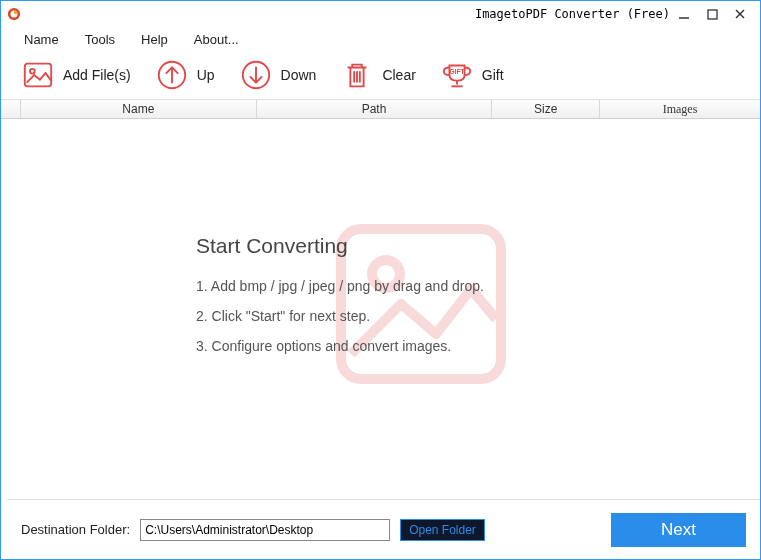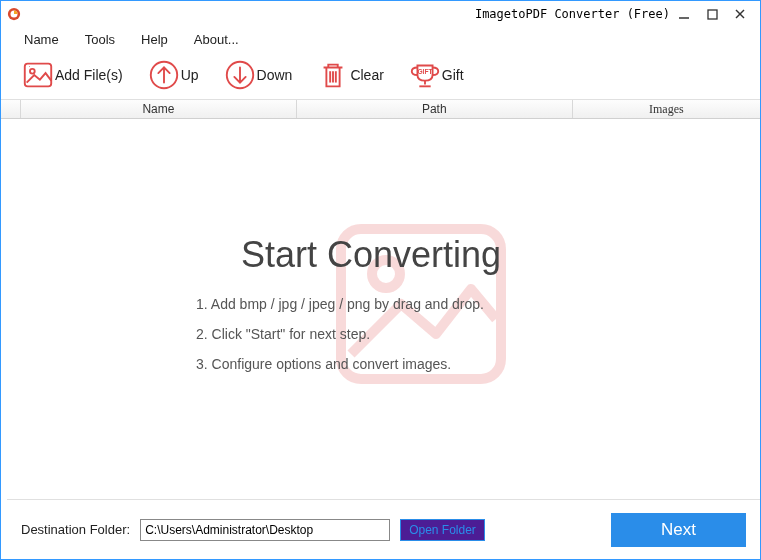--- a/index.html
+++ b/index.html
@@ -7,42 +7,42 @@
   
   .titlebar { height: 26px; background: #fff; display: flex; align-items: center; padding: 0 6px; }
   .titlebar .app-icon { width: 14px; height: 14px; margin-right: 4px; }
   .titlebar .title { font-family: "SimSun", monospace; font-size: 12px; color: #000000; flex: 1; text-align: right; }
   .titlebar .win-btn { width: 28px; height: 26px; display: flex; align-items: center; justify-content: center; color: #333; font-size: 14px; cursor: pointer; }
   
   .menubar { height: 24px; display: flex; align-items: center; padding: 0 10px; font-size: 13px; color: #222; }
   .menubar .menu-item { padding: 0 13px; cursor: pointer; }
   
   .toolbar { height: 48px; display: flex; align-items: center; padding: 0 10px; gap: 4px; }
-  .tool-btn { display: flex; align-items: center; height: 40px; padding: 0 10px; cursor: pointer; gap: 0; }
+  .tool-btn { display: flex; align-items: center; height: 40px; padding: 0 10px; cursor: pointer; gap: 8px; }
   .tool-icon { width: 34px; height: 34px; flex-shrink: 0; }
   .tool-label { font-size: 14px; color: #222; }
   
   .table-header { height: 20px; display: flex; border-top: 1px solid #e0e0e0; border-bottom: 1px solid #d0d0d0; background: linear-gradient(#fdfdfd, #f0f0f0); font-family: "SimSun", monospace; font-size: 12px; color: #333; }
   .th { border-right: 1px solid #d8d8d8; display: flex; align-items: center; justify-content: center; }
   .th-chk { width: 20px; }
   .th-name { flex: 2.2; }
   .th-path { flex: 2.2; }
   .th-size { flex: 1; }
   .th-images { flex: 1.5; border-right: none; font-family: Liberation Serif, serif; }
   
   .content-area { position: relative; height: 372px; background: #fff; }
   .watermark { position: absolute; left: 330px; top: 100px; opacity: 0.20; }
   .instructions { position: absolute; left: 195px; top: 115px; color: #333; }
-  .instructions h2 { font-size: 36px; font-weight: 400; color: #444; margin-bottom: 20px; margin-left: 45px; }
+  .instructions h2 { font-size: 21px; font-weight: 400; color: #444; margin-bottom: 20px; }
   .instructions p { font-size: 14px; color: #555; margin-bottom: 14px; }
   
   .bottom-bar { position: absolute; bottom: 0; left: 6px; right: 0; height: 60px; border-top: 1px solid #e0e0e0; display: flex; align-items: center; padding: 0 14px; gap: 10px; }
   .dest-label { font-size: 13px; color: #222; }
   .dest-input { width: 250px; height: 22px; border: 1px solid #888; font-size: 12px; padding: 0 4px; font-family: Arial, sans-serif; }
-  .open-folder-btn { height: 22px; padding: 0 8px; border: 1px solid #2a8de9; background: #4c1d95; color: #2a8de9; font-size: 12px; cursor: pointer; }
+  .open-folder-btn { height: 22px; padding: 0 8px; border: 1px solid #2a8de9; background: #0f172a; color: #2a8de9; font-size: 12px; cursor: pointer; }
   .spacer { flex: 1; }
   .next-btn { width: 135px; height: 34px; background: #2a8de9; color: #fff; border: none; font-size: 17px; font-weight: 500; cursor: pointer; }
 </style>
 </head>
 <body>
 
 <div class="titlebar">
   <svg class="app-icon" viewBox="0 0 16 16">
     <circle cx="8" cy="8" r="7" fill="#d94a2e"></circle>
     <circle cx="8" cy="8" r="4" fill="#fff"></circle>
@@ -117,20 +117,21 @@
       <text x="18" y="17" font-size="7" fill="#e04a4a" text-anchor="middle" font-weight="bold">GIFT</text>
     </svg>
     <span class="tool-label">Gift</span>
   </div>
 </div>
 
 <div class="table-header">
   <div class="th th-chk"></div>
   <div class="th th-name">Name</div>
   <div class="th th-path">Path</div>
+  <div class="th th-size">Size</div>
   <div class="th th-images">Images</div>
 </div>
 
 <div class="content-area">
   <svg class="watermark" width="180" height="170" viewBox="0 0 180 170">
     <rect x="10" y="10" width="160" height="150" rx="20" fill="none" stroke="#e04a4a" stroke-width="10"></rect>
     <circle cx="55" cy="55" r="14" fill="none" stroke="#e04a4a" stroke-width="10"></circle>
     <path d="M20 135 L70 85 L105 115 L140 70 L165 100" fill="none" stroke="#e04a4a" stroke-width="10" stroke-linejoin="round"></path>
   </svg>
   <div class="instructions">

